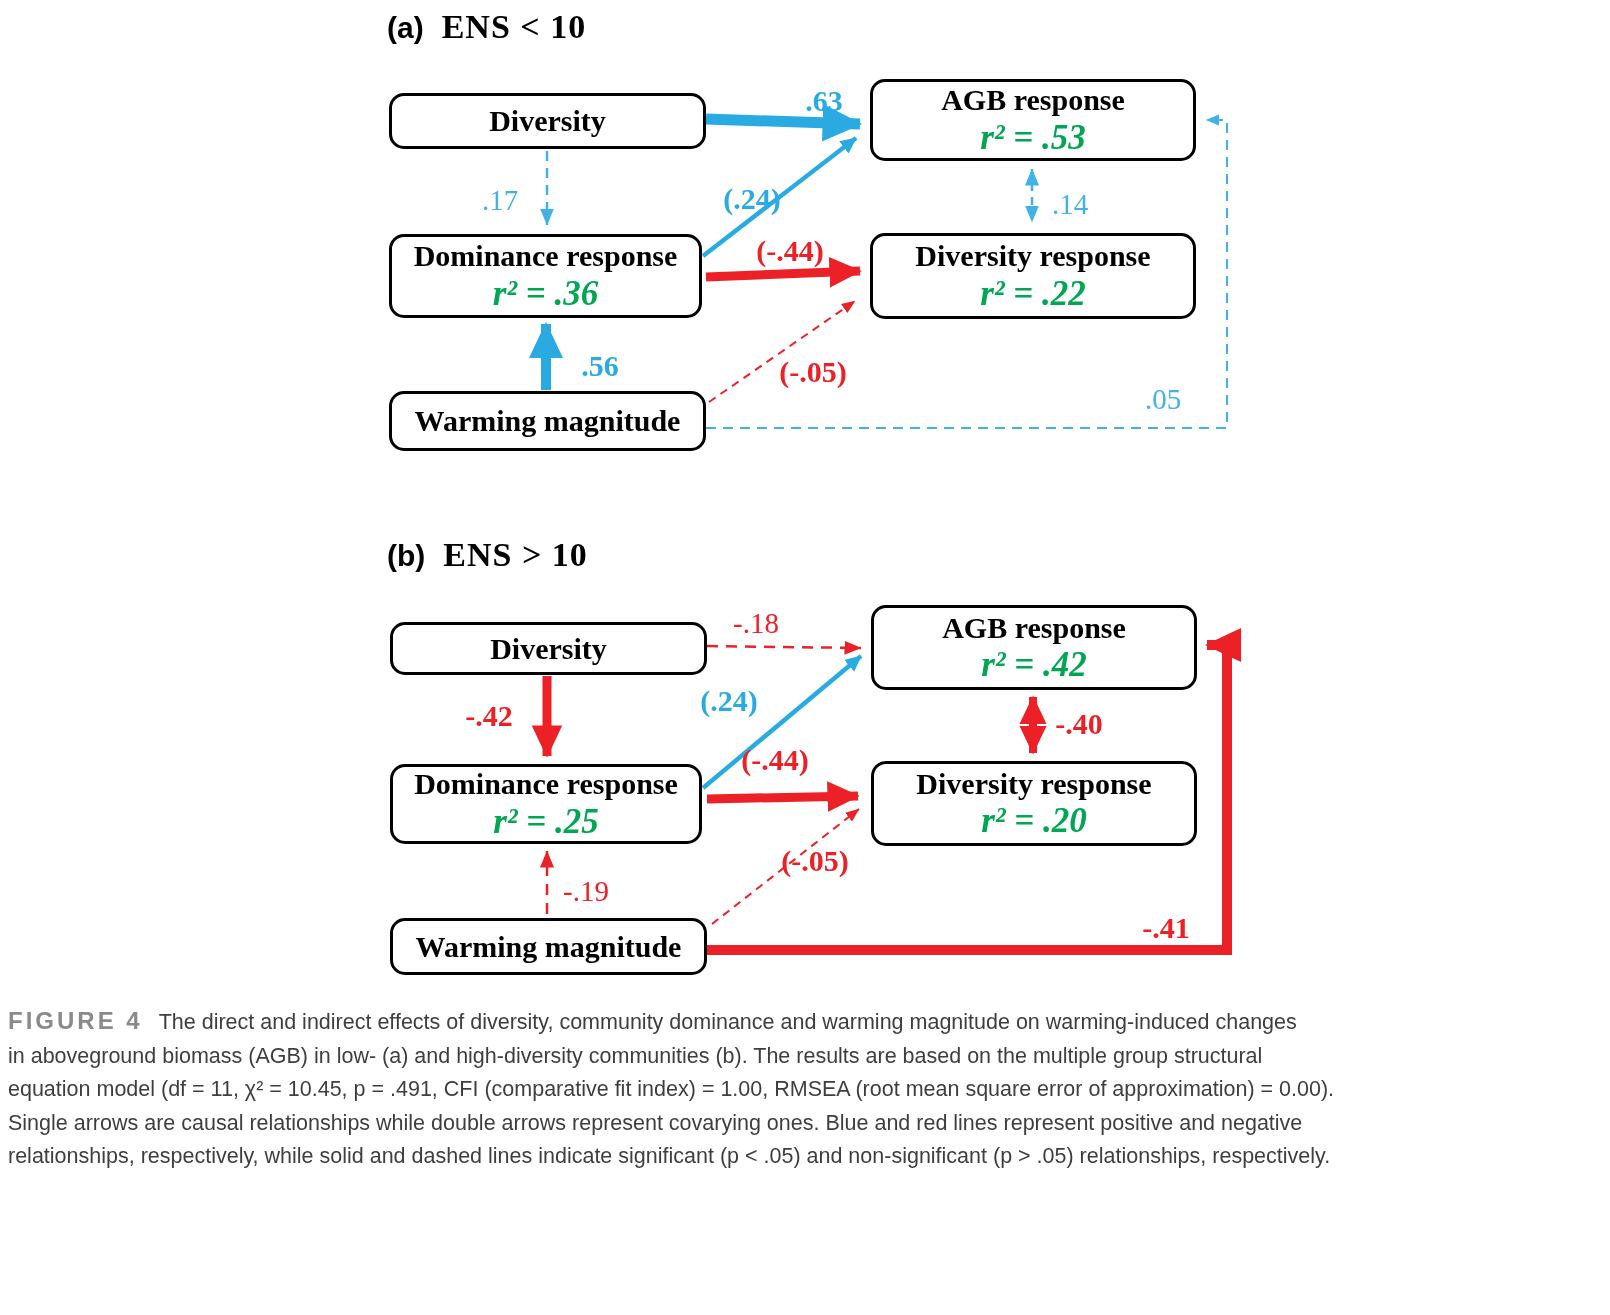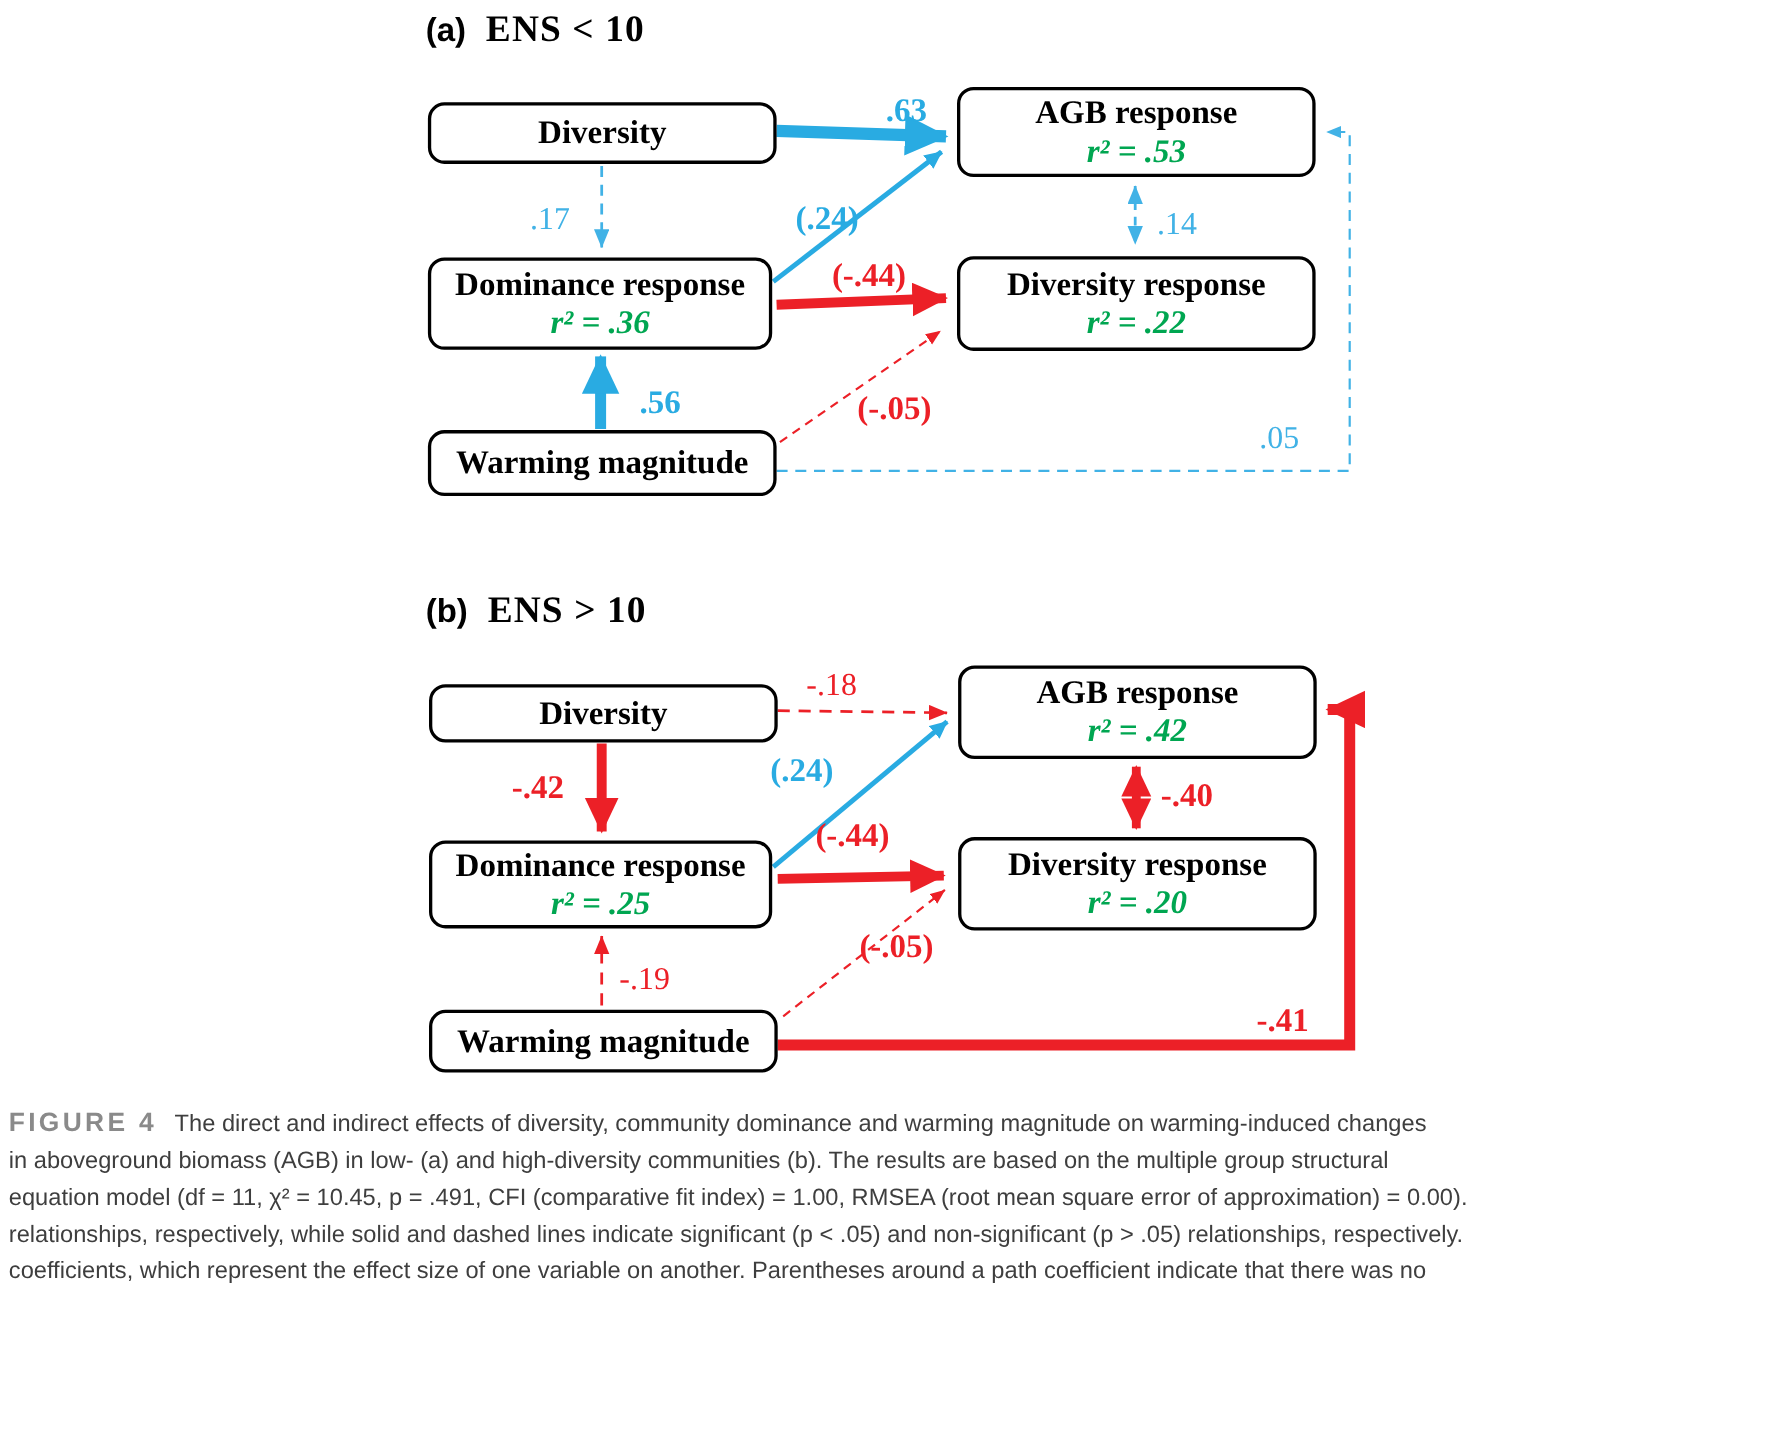--- a/index.html
+++ b/index.html
@@ -13,21 +13,21 @@
   
   .ptitle{position:absolute;display:flex;align-items:baseline;gap:18px;color:var(--ink);}
   .ptitle .letter{font:700 30px "Liberation Sans","DejaVu Sans",sans-serif;}
   .ptitle .ttext{font:700 34px "Liberation Serif","DejaVu Serif",serif;letter-spacing:1px;}
   .title-a{left:387px;top:8px;}
   .title-b{left:387px;top:536px;}
   
   .box{position:absolute;background:#fff;border:3.5px solid #000;border-radius:15px;
        display:flex;flex-direction:column;align-items:center;justify-content:center;
        font-weight:700;font-size:30px;color:var(--ink);line-height:1.12;z-index:2;}
-  .box .r2{font-size:30px;font-style:italic;font-weight:700;color:var(--green);margin-top:1px;}
+  .box .r2{font-size:35px;font-style:italic;font-weight:700;color:var(--green);margin-top:1px;}
   .a-div{left:389px;top:93px;width:317px;height:56px;}
   .a-agb{left:870px;top:79px;width:326px;height:82px;}
   .a-dom{left:389px;top:234px;width:313px;height:84px;}
   .a-dvr{left:870px;top:233px;width:326px;height:86px;}
   .a-wrm{left:389px;top:391px;width:317px;height:60px;}
   .b-div{left:390px;top:622px;width:317px;height:53px;}
   .b-agb{left:871px;top:605px;width:326px;height:85px;}
   .b-dom{left:390px;top:764px;width:312px;height:80px;}
   .b-dvr{left:871px;top:761px;width:326px;height:85px;}
   .b-wrm{left:390px;top:918px;width:317px;height:57px;}
@@ -161,17 +161,17 @@
   <div class="coef r4 red c-b19">-.19</div>
   <div class="coef b7 red c-b05">(-.05)</div>
   <div class="coef b7 red c-b41">-.41</div>
 
   <div class="caption">
     <div class="line">
       <span class="figlabel">FIGURE 4</span><span>The direct and indirect effects of diversity, community dominance and warming magnitude on warming-induced changes</span>
     </div>
     <div class="line">in aboveground biomass (AGB) in low- (a) and high-diversity communities (b). The results are based on the multiple group structural</div>
     <div class="line">equation model (df = 11, χ² = 10.45, p = .491, CFI (comparative fit index) = 1.00, RMSEA (root mean square error of approximation) = 0.00).</div>
+    <div class="line">Single arrows are causal relationships while double arrows represent covarying ones. Blue and red lines represent positive and negative</div>
     <div class="line">relationships, respectively, while solid and dashed lines indicate significant (p &lt; .05) and non-significant (p &gt; .05) relationships, respectively.</div>
-    <div class="line">coefficients, which represent the effect size of one variable on another. Parentheses around a path coefficient indicate that there was no</div>
   </div>
 
 </div>
 
 </body></html>

